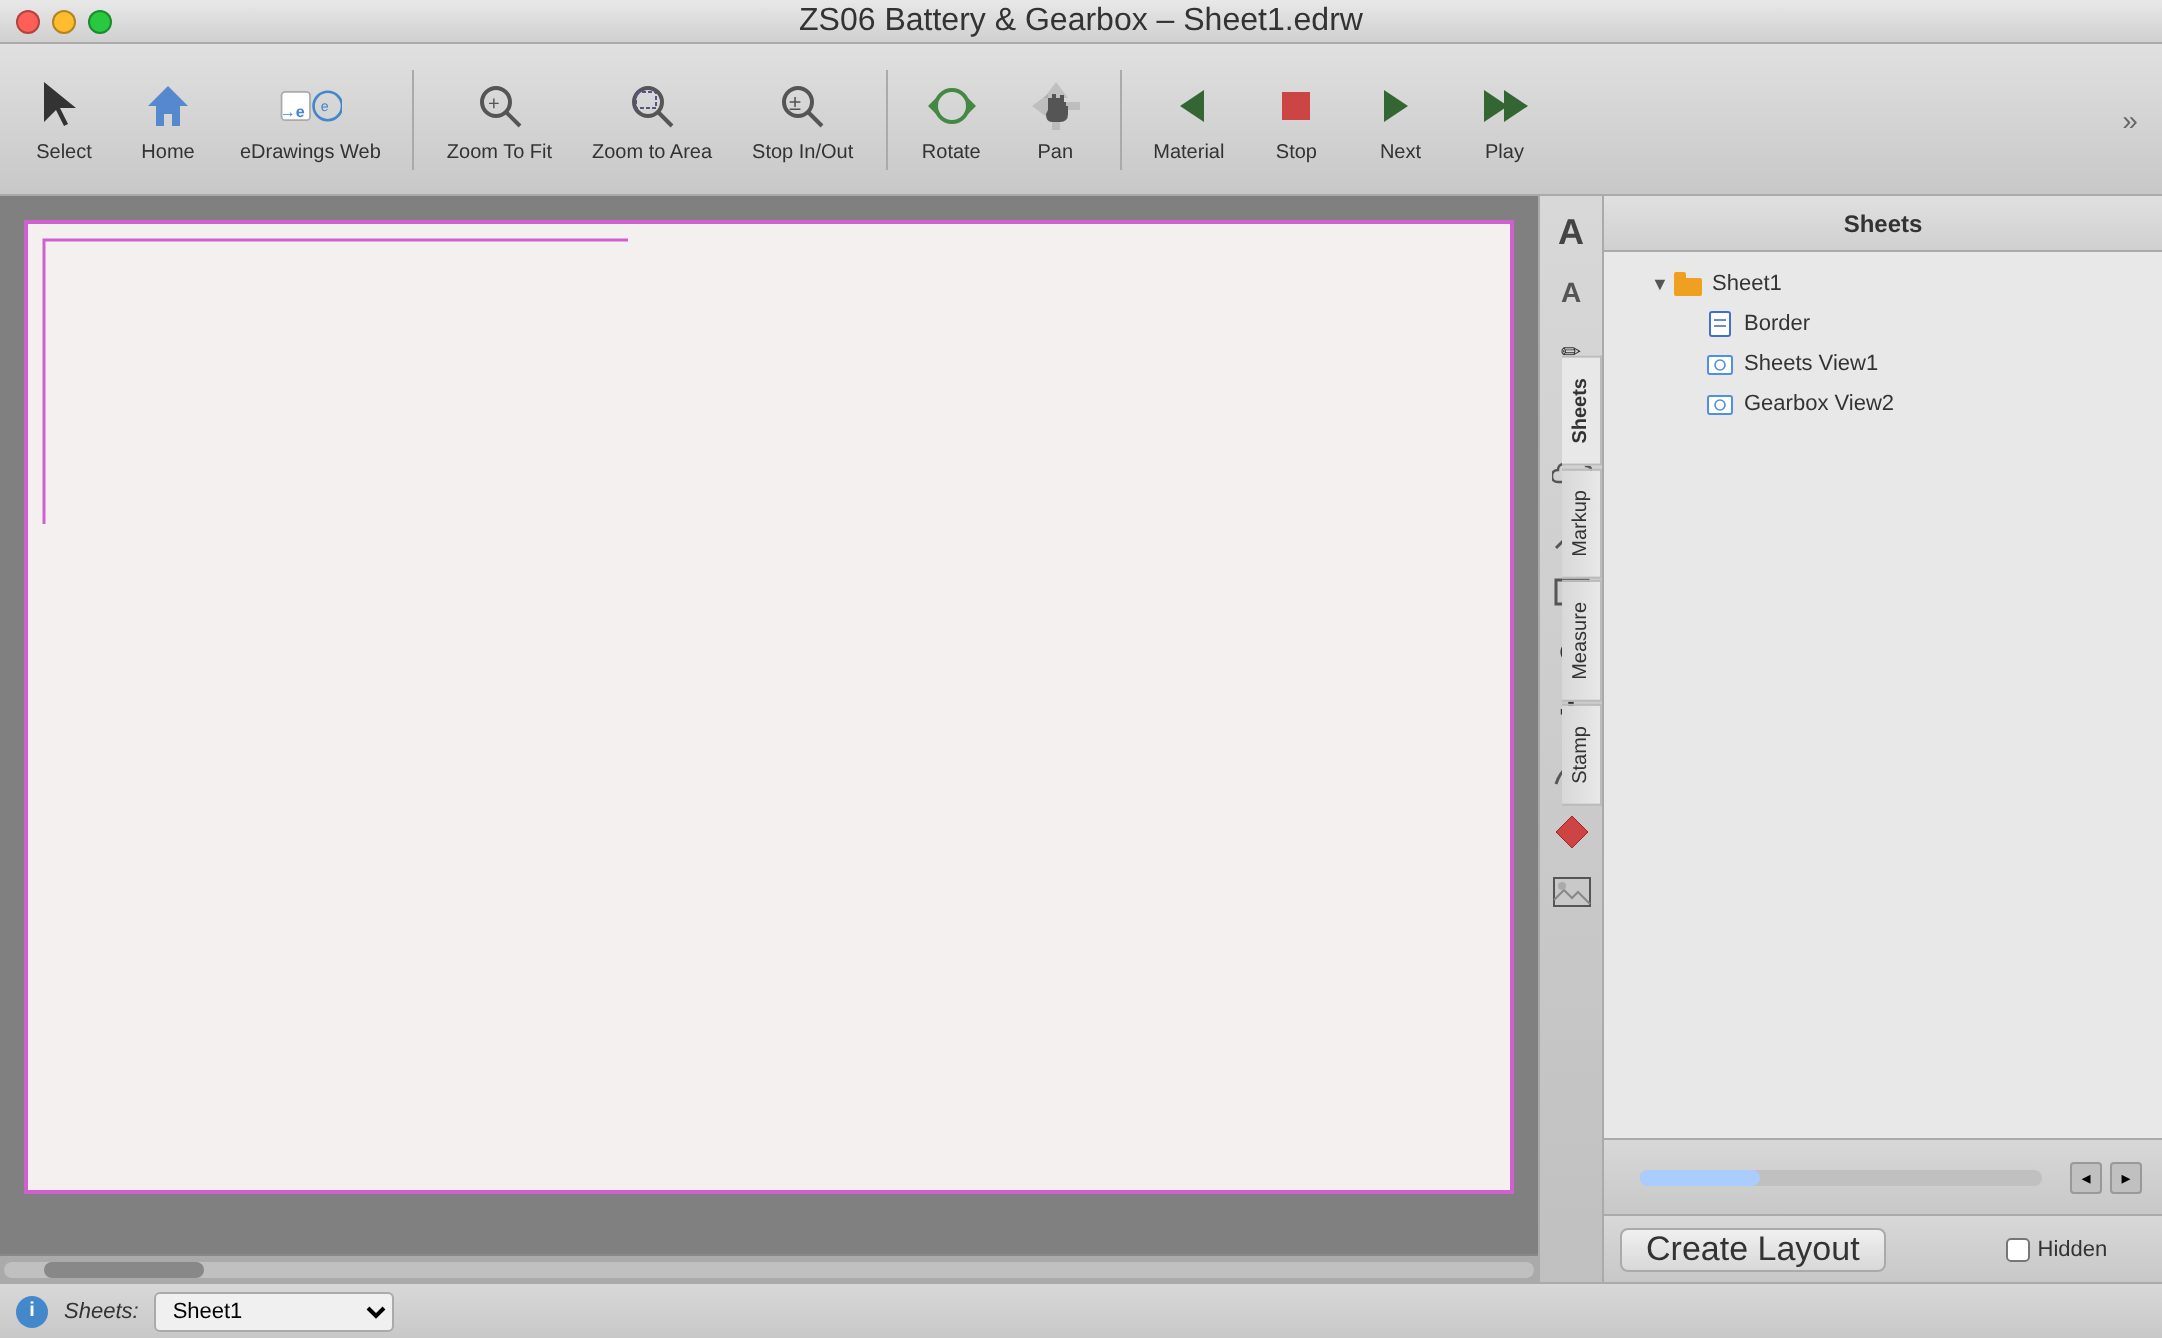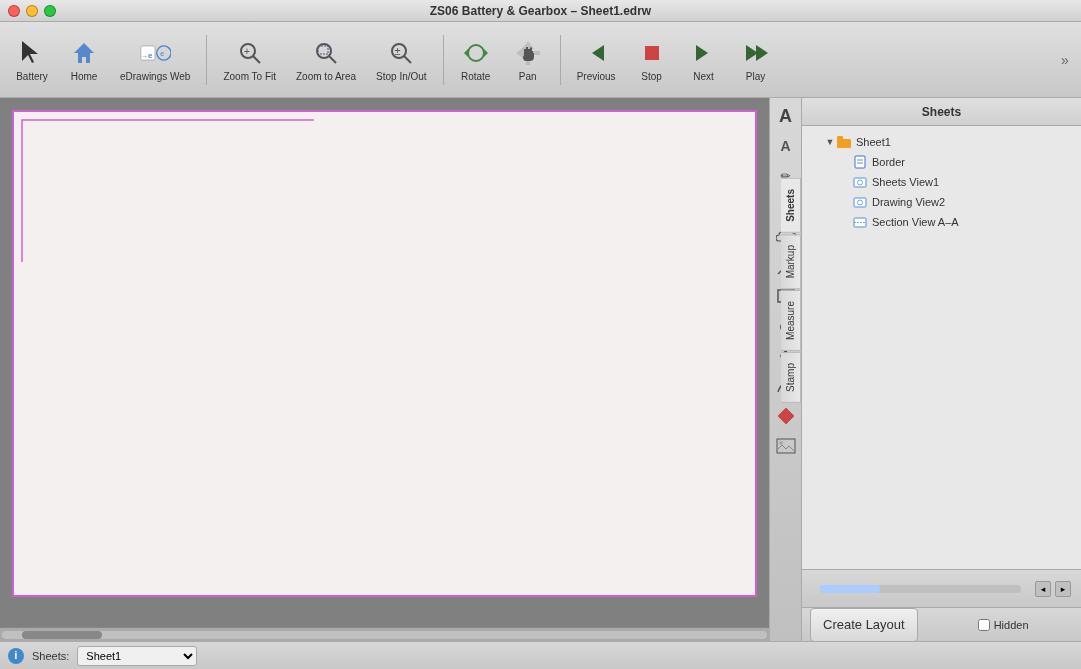--- a/index.html
+++ b/index.html
@@ -12,21 +12,21 @@
       display: flex; align-items: center; justify-content: center;
       border-bottom: 1px solid #aaa;
       position: relative;
       flex-shrink: 0;
     }
     .title-bar-buttons { position: absolute; left: 8px; display: flex; gap: 6px; align-items: center; }
     .tb-btn { width: 12px; height: 12px; border-radius: 50%; border: 1px solid rgba(0,0,0,0.3); }
     .tb-close { background: #ff5f57; }
     .tb-min { background: #ffbd2e; }
     .tb-max { background: #28c840; }
-    .title-text { font-size: 12px; color: #333; font-weight: 700; }
+    .title-text { font-size: 16px; color: #333; font-weight: 400; }
 
     
     .toolbar {
       height: 76px;
       background: linear-gradient(to bottom, #e0e0e0, #c8c8c8);
       border-bottom: 1px solid #aaa;
       display: flex; align-items: center; padding: 0 8px; gap: 4px;
       flex-shrink: 0;
     }
     .tool-item {
@@ -126,45 +126,45 @@
     }
     .panel-tab.active { background: #e8e8e8; font-weight: 600; }
 
     
     .bottom-bar {
       height: 28px;
       background: linear-gradient(to bottom, #d8d8d8, #c8c8c8);
       border-top: 1px solid #aaa;
       display: flex; align-items: center; padding: 0 8px; gap: 8px;
     }
-    .sheets-label { font-size: 11px; color: #333; }
+    .sheets-label { font-size: 11px; color: #333; font-style: italic; }
     .sheets-select {
       height: 20px; font-size: 11px; background: #f0f0f0;
       border: 1px solid #aaa; border-radius: 3px; padding: 0 4px;
       width: 120px;
     }
 
     
     .panel-bottom {
       height: 38px;
       background: linear-gradient(to bottom, #d8d8d8, #c8c8c8);
       border-top: 1px solid #aaa;
       display: flex; align-items: center; justify-content: space-between;
       padding: 0 10px;
     }
     .panel-scrollbar { flex: 1; height: 8px; background: #c0c0c0; border-radius: 4px; margin: 0 8px; }
     .panel-scroll-thumb { width: 60px; height: 8px; background: #aaccff; border-radius: 4px; }
     .panel-nav { display: flex; gap: 4px; }
     .panel-nav-btn { width: 16px; height: 16px; background: #c0c0c0; border: 1px solid #999; border-radius: 2px; display: flex; align-items: center; justify-content: center; font-size: 9px; cursor: pointer; }
 
     .create-layout-btn {
-      height: 34px; padding: 0 12px;
+      height: 22px; padding: 0 12px;
       background: linear-gradient(to bottom, #f0f0f0, #d8d8d8);
       border: 1px solid #aaa; border-radius: 4px;
-      font-size: 13px; cursor: pointer; color: #333;
+      font-size: 17px; cursor: pointer; color: #333;
       display: flex; align-items: center;
     }
 
     .hidden-checkbox { display: flex; align-items: center; gap: 4px; font-size: 11px; color: #333; margin-left: 48px; }
     .hidden-checkbox input { width: 12px; height: 12px; }
 
     
     .svg-container {
       position: absolute;
       top: 0; left: 0; right: 0; bottom: 0;
@@ -183,21 +183,21 @@
 </div>
 
 <div class="toolbar">
 
   <div class="tool-item">
     <div class="tool-icon">
       <svg width="28" height="28" viewBox="0 0 28 28">
           <polygon points="4,2 4,22 10,16 14,24 16,23 12,15 20,15" fill="#333"></polygon>
         </svg>
     </div>
-    <span class="tool-label">Battery</span>
+    <span class="tool-label">Select</span>
   </div>
 
   <div class="tool-item">
     <div class="tool-icon">
       <svg width="28" height="28" viewBox="0 0 28 28">
           <path d="M14,4 L4,14 L8,14 L8,24 L12,24 L12,18 L16,18 L16,24 L20,24 L20,14 L24,14 Z" fill="#5588cc"></path>
         </svg>
     </div>
     <span class="tool-label">Home</span>
   </div>
@@ -274,21 +274,21 @@
     <span class="tool-label">Pan</span>
   </div>
   <div class="toolbar-separator"></div>
 
   <div class="tool-item">
     <div class="tool-icon">
       <svg width="28" height="28" viewBox="0 0 28 28">
         <polygon points="22,6 10,14 22,22" fill="#336633"></polygon>
       </svg>
     </div>
-    <span class="tool-label">Previous</span>
+    <span class="tool-label">Material</span>
   </div>
 
   <div class="tool-item">
     <div class="tool-icon">
       <svg width="28" height="28" viewBox="0 0 28 28">
         <rect x="7" y="7" width="14" height="14" fill="#cc4444"></rect>
       </svg>
     </div>
     <span class="tool-label">Stop</span>
   </div>
@@ -699,33 +699,23 @@
       </div>
 
       <div class="tree-item tree-indent-2">
         <span class="tree-expand">&nbsp;</span>
         <span class="tree-icon view-icon">
           <svg width="14" height="12">
               <rect x="1" y="2" width="12" height="9" rx="1" fill="white" stroke="#5090e0" stroke-width="1"></rect>
               <circle cx="7" cy="6.5" r="2.5" fill="none" stroke="#5090e0" stroke-width="0.8"></circle>
             </svg>
         </span>
-        <span>Drawing View2</span>
+        <span>Gearbox View2</span>
       </div>
 
-      <div class="tree-item tree-indent-2">
-        <span class="tree-expand">&nbsp;</span>
-        <span class="tree-icon view-icon">
-          <svg width="14" height="12">
-              <rect x="1" y="2" width="12" height="9" rx="1" fill="white" stroke="#5090e0" stroke-width="1"></rect>
-              <line x1="1" y1="6.5" x2="13" y2="6.5" stroke="#5090e0" stroke-width="0.8" stroke-dasharray="2,1"></line>
-            </svg>
-        </span>
-        <span>Section View A–A</span>
-      </div>
     </div>
 
     <div class="panel-bottom">
       <div style="display:flex; align-items:center; gap:6px; flex:1;">
         <div class="panel-scrollbar">
           <div class="panel-scroll-thumb"></div>
         </div>
         <div class="panel-nav">
           <div class="panel-nav-btn">◂</div>
           <div class="panel-nav-btn">▸</div>

